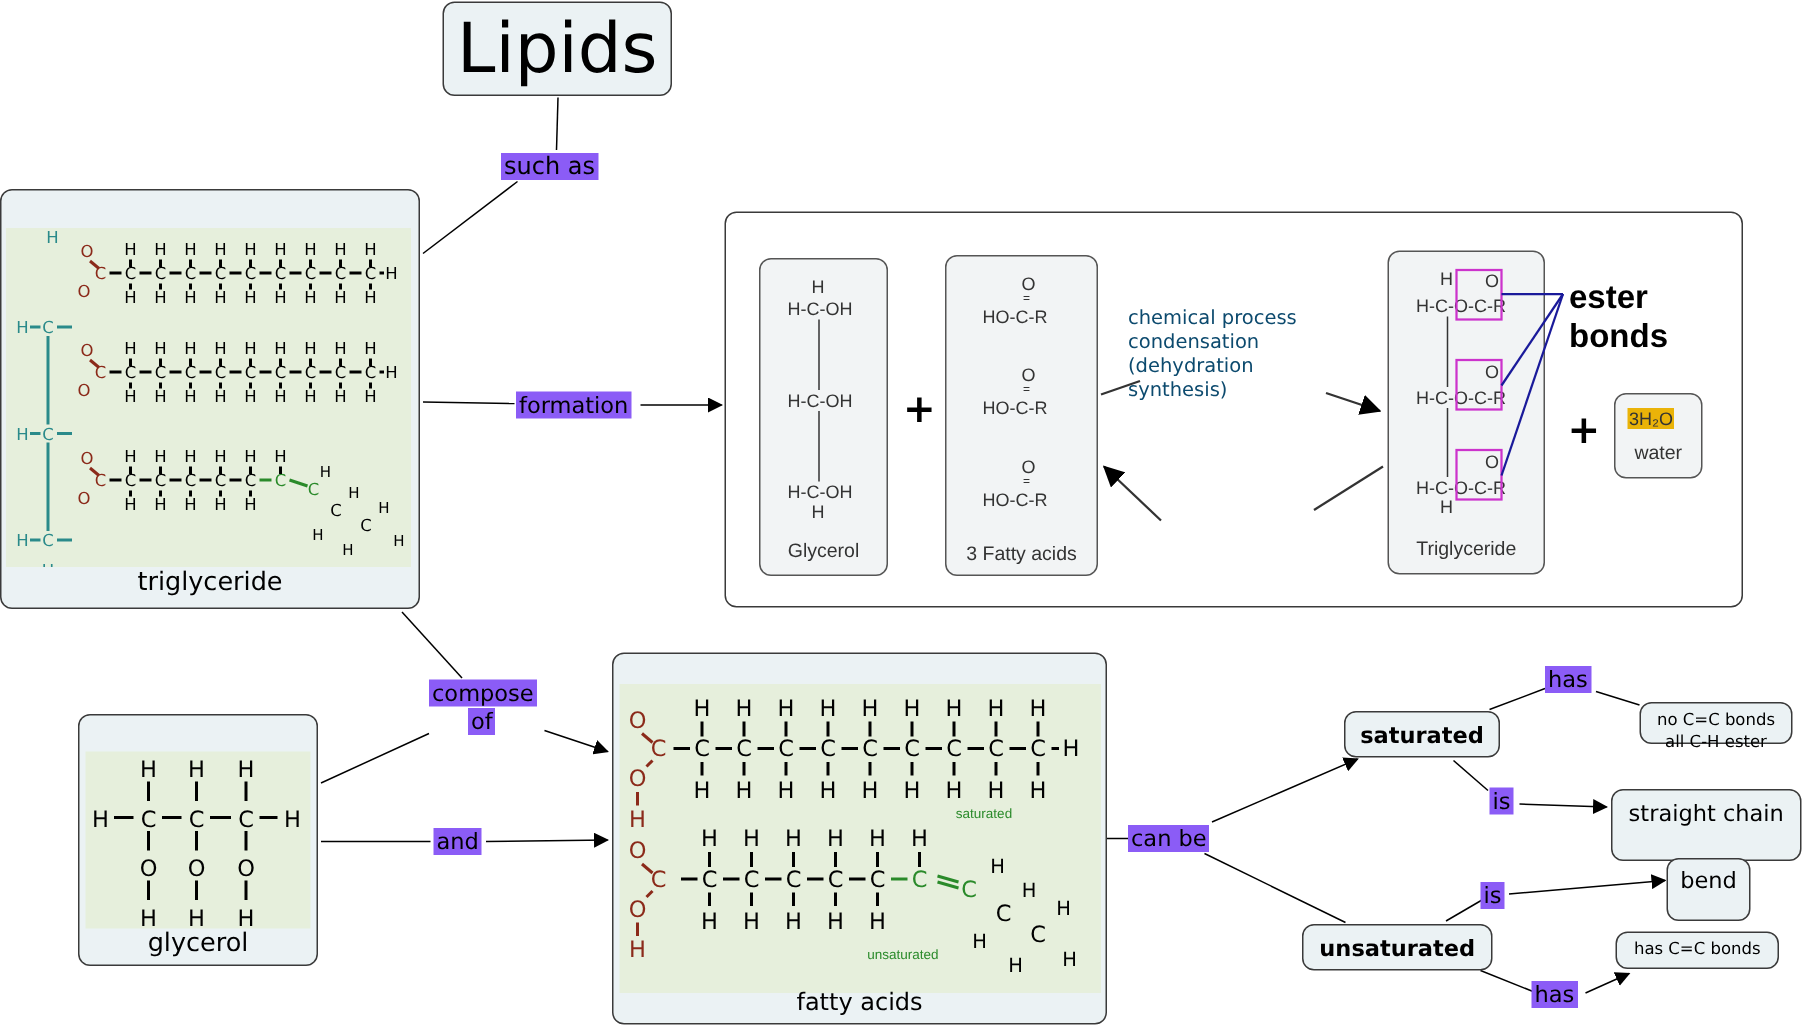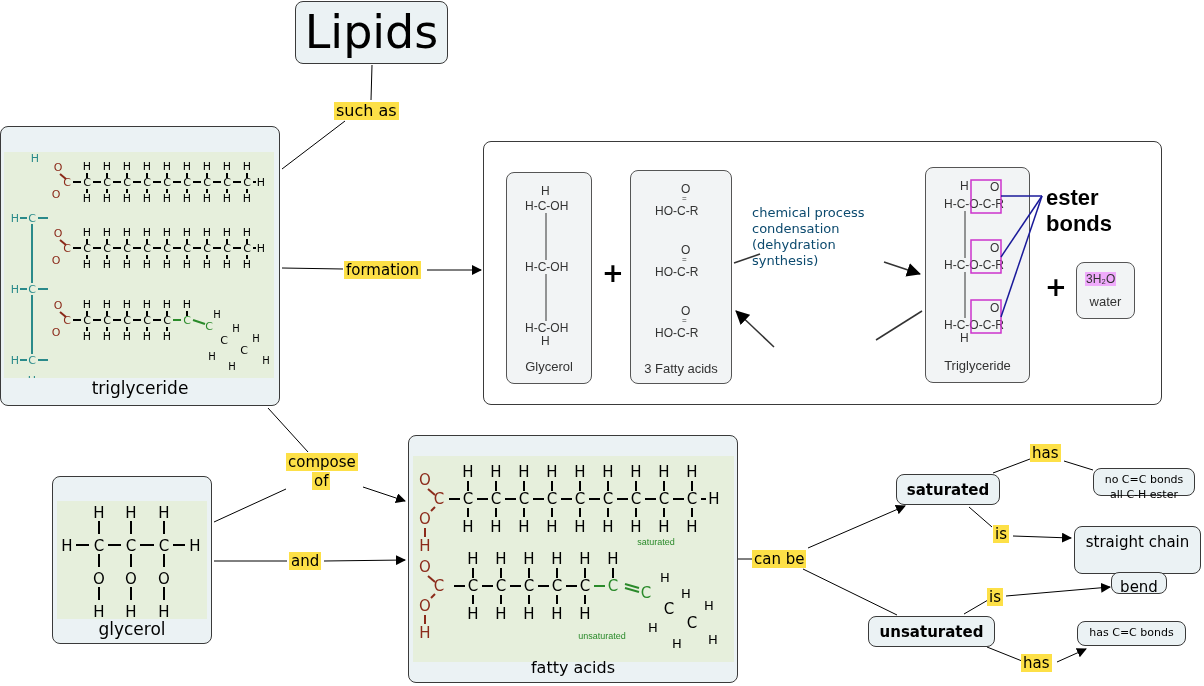--- a/index.html
+++ b/index.html
@@ -1,21 +1,21 @@
 <!DOCTYPE html>
 <html><head>
 <meta charset="utf-8">
 <style>
   html, body { margin:0; padding:0; background:#ffffff; }
   body { width:1204px; height:686px; position:relative; overflow:hidden;
          font-family:"DejaVu Sans", sans-serif; color:#000; }
   .node { position:absolute; background:#ebf2f4; border:1px solid #3a3a3a;
           border-radius:8px; box-sizing:border-box; }
   .node .lbl { position:absolute; left:0; right:0; text-align:center; }
-  .link { position:absolute; font-size:15px; background:#fde047; padding:0 2px; line-height:18px; text-align:right; white-space:nowrap; }
+  .link { position:absolute; font-size:15px; background:#8b5cf6; padding:0 2px; line-height:18px; text-align:right; white-space:nowrap; }
   svg.wires { position:absolute; left:0; top:0; }
   .imgpanel { position:absolute; background:#e6efdc; }
   .chem { font-family:"DejaVu Sans", sans-serif; }
   .inner { position:absolute; background:#f2f4f5; border:1.5px solid #555; border-radius:8px; box-sizing:border-box; }
   .small { font-family:"Liberation Sans", sans-serif; font-size:12px; color:#333; }
 </style>
 </head>
 <body>
 
 <svg class="wires" width="1204" height="686">
@@ -352,21 +352,21 @@
   <svg width="679" height="264" style="position:absolute;left:0;top:0;pointer-events:none;">
     <g stroke="#1a1a9a" stroke-width="1.5" fill="none">
       <line x1="517" y1="54" x2="558" y2="54"></line>
       <line x1="558" y1="54" x2="517" y2="115"></line>
       <line x1="558" y1="54" x2="517" y2="175"></line>
     </g>
   </svg>
   <div style="position:absolute;left:562px;top:43px;font-family:'Liberation Sans',sans-serif;font-weight:bold;font-size:22px;">ester bonds</div>
   <div style="position:absolute;left:561px;top:130px;font-size:26px;font-weight:bold;">+</div>
   <div class="inner" style="left:592px;top:120px;width:59px;height:57px;">
-    <div style="position:absolute;left:8px;top:9px;font-family:'Liberation Sans',sans-serif;font-size:12px;color:#333;background:#f0abfc;padding:0 1px;">3H₂O</div>
+    <div style="position:absolute;left:8px;top:9px;font-family:'Liberation Sans',sans-serif;font-size:12px;color:#333;background:#eab308;padding:0 1px;">3H₂O</div>
     <div style="position:absolute;left:0;right:0;top:31px;text-align:center;font-family:'Liberation Sans',sans-serif;font-size:13px;color:#333;">water</div>
   </div>
 </div>
 
 <div class="node" style="left:52px;top:476px;width:160px;height:168px;">
   <div class="imgpanel" style="left:4px;top:24px;width:150px;height:118px;">
     <svg width="150" height="118">
       <g font-size="15" text-anchor="middle" fill="#000" font-family="DejaVu Sans, sans-serif">
         <text x="42" y="17">H</text>
           <text x="74" y="17">H</text>
@@ -536,18 +536,18 @@
 <div class="node" style="left:868px;top:616px;width:127px;height:31px;">
   <div class="lbl" style="top:6px;font-size:15px;font-weight:bold;">unsaturated</div>
 </div>
 <div class="node" style="left:1093px;top:468px;width:102px;height:28px;">
   <div class="lbl" style="top:4px;font-size:11px;">no C=C bonds</div>
   <div class="lbl" style="top:19px;font-size:11px;">all C-H ester</div>
 </div>
 <div class="node" style="left:1074px;top:526px;width:127px;height:48px;padding-left:24px;">
   <div class="lbl" style="top:6px;font-size:15px;">straight chain</div>
 </div>
-<div class="node" style="left:1111px;top:572px;width:56px;height:22px;">
+<div class="node" style="left:1111px;top:572px;width:56px;height:42px;">
   <div class="lbl" style="top:5px;font-size:15px;">bend</div>
 </div>
 <div class="node" style="left:1077px;top:621px;width:109px;height:25px;">
   <div class="lbl" style="top:4px;font-size:11px;">has C=C bonds</div>
 </div>
 
 </body></html>

